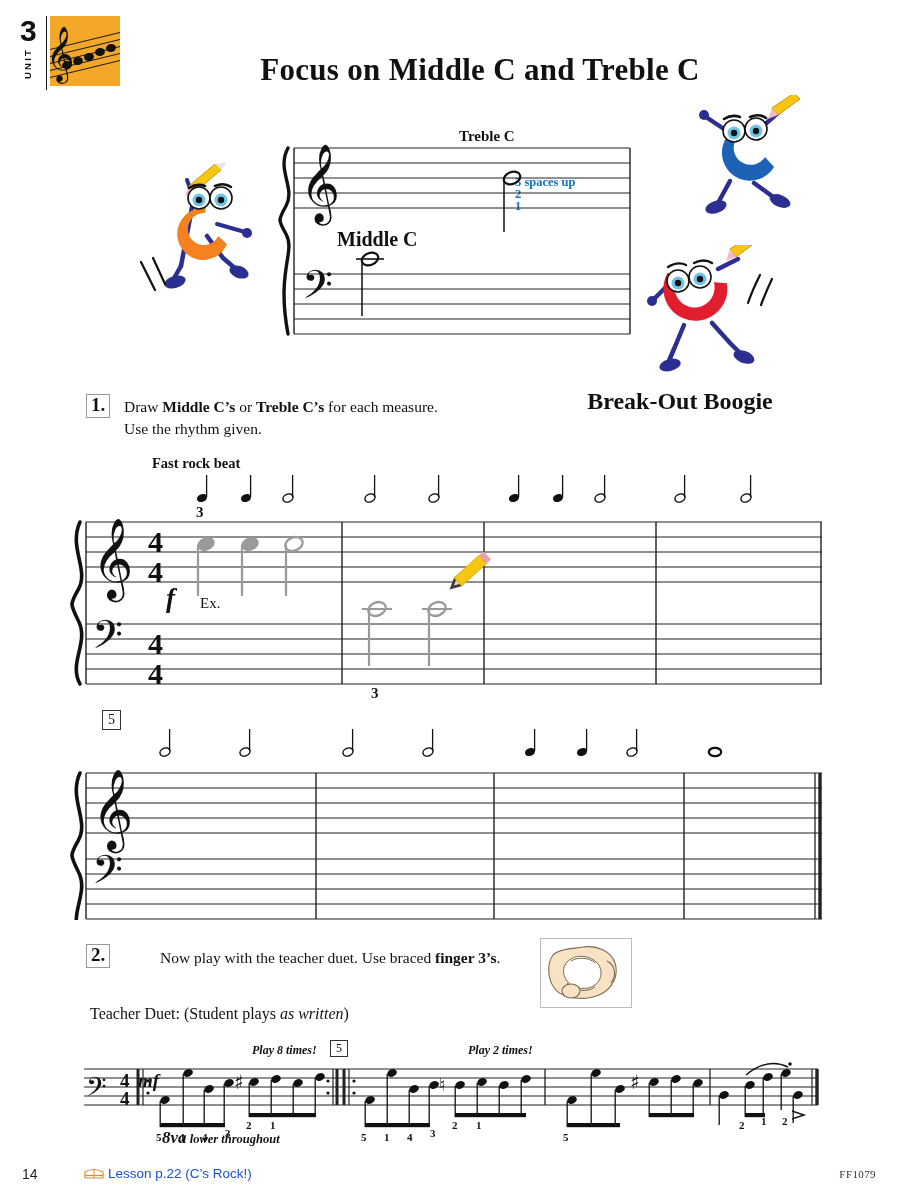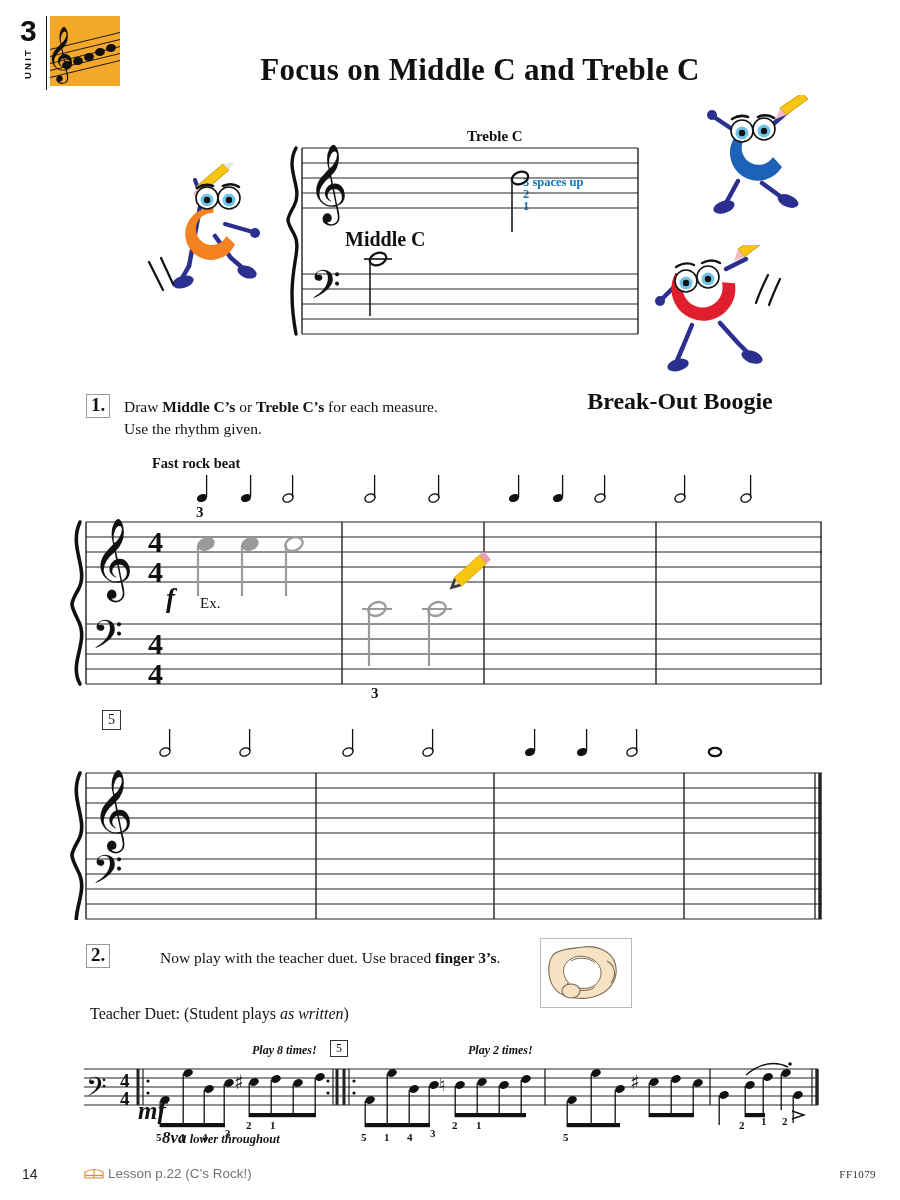--- a/index.html
+++ b/index.html
@@ -27,21 +27,21 @@
   .blue{color:#1273B8;}
 
   
   .exnum{position:absolute;border:1px solid #999;padding:0px 4px 2px 4px;font-size:19px;font-weight:700;
       font-family:"Liberation Serif",serif;line-height:1.05;}
   .measbox{position:absolute;border:1.2px solid #333;padding:0 5px;font-size:14px;font-family:"Liberation Serif",serif;
       line-height:18px;background:#fff;}
 
   
   #footer-page{left:22px;top:1166px;font-size:14px;font-family:"Liberation Sans",sans-serif;color:#222;}
-  #footer-ref{left:108px;top:1166px;font-size:13.5px;font-family:"Liberation Sans",sans-serif;color:#737373;}
+  #footer-ref{left:108px;top:1166px;font-size:13.5px;font-family:"Liberation Sans",sans-serif;color:#1d4ed8;}
   #footer-code{right:24px;top:1168px;font-size:11px;font-family:"Liberation Serif",serif;color:#333;letter-spacing:.4px;}
   #footer-book{left:84px;top:1166px;width:20px;height:13px;}
 
   
   #hand-box{left:540px;top:938px;width:90px;height:68px;border:1px solid #bbb;background:#fff;overflow:hidden;}
 </style>
 </head>
 <body>
 
 <div class="abs" id="unit-badge">
@@ -64,21 +64,21 @@
         <ellipse cx="50" cy="36" rx="5" ry="4" transform="rotate(-14 50 36)"></ellipse>
         <ellipse cx="61" cy="32" rx="5" ry="4" transform="rotate(-14 61 32)"></ellipse>
       </g>
       <text x="-4" y="54" font-family="DejaVu Sans, sans-serif" font-size="48" fill="#111">𝄞</text>
     </svg>
   </div>
 </div>
 
 <div class="abs" id="page-title">Focus on Middle C and Treble C</div>
 
-<div class="abs" style="left:12px;top:100px;width:784px;height:260px;">
+<div class="abs" style="left:4px;top:100px;width:784px;height:260px;">
 
   <div class="abs" style="left:133px;top:62px;width:130px;height:135px;">
     <svg width="130" height="135" viewBox="0 0 130 135">
       <g stroke="#2B2F8F" stroke-width="4.5" fill="none" stroke-linecap="round">
         <path d="M56 40 L44 104"></path>
         <path d="M44 104 L36 118"></path>
         <path d="M70 74 L86 96 L100 108"></path>
       </g>
       <ellipse cx="38" cy="120" rx="11" ry="6" fill="#2B2F8F" transform="rotate(-16 38 120)"></ellipse>
       <ellipse cx="102" cy="110" rx="10" ry="6" fill="#2B2F8F" transform="rotate(20 102 110)"></ellipse>
@@ -573,21 +573,21 @@
   <div class="lbl bold" style="left:325px;top:76px;font-size:11px;">4</div>
   <div class="lbl bold" style="left:348px;top:72px;font-size:11px;">3</div>
   <div class="lbl bold" style="left:370px;top:64px;font-size:11px;">2</div>
   <div class="lbl bold" style="left:394px;top:64px;font-size:11px;">1</div>
   <div class="lbl bold" style="left:481px;top:76px;font-size:11px;">5</div>
   <div class="lbl bold" style="left:657px;top:64px;font-size:11px;">2</div>
   <div class="lbl bold" style="left:679px;top:60px;font-size:11px;">1</div>
   <div class="lbl bold" style="left:700px;top:60px;font-size:11px;">2</div>
 </div>
 
-<div class="abs lbl ital bold" style="left:138px;top:1097px;font-size:25px;">mf</div>
+<div class="abs lbl ital bold" style="left:138px;top:1070px;font-size:19px;">mf</div>
 <div class="abs" style="left:162px;top:1128px;font-size:12.5px;font-style:italic;font-weight:700;">
   <span style="font-size:17px;">8va</span><span> lower throughout</span>
 </div>
 
 <div class="abs" id="footer-page">14</div>
 <div class="abs" id="footer-book">
   <svg width="20" height="13" viewBox="0 0 20 13">
     <path d="M1 11 L1 5 Q10 0 19 5 L19 11 Z" fill="#fff" stroke="#E08A2E" stroke-width="1.2"></path>
     <line x1="1" y1="8.5" x2="19" y2="8.5" stroke="#E08A2E" stroke-width="1.2"></line>
     <line x1="10" y1="2.5" x2="10" y2="11" stroke="#E08A2E" stroke-width="1"></line>

